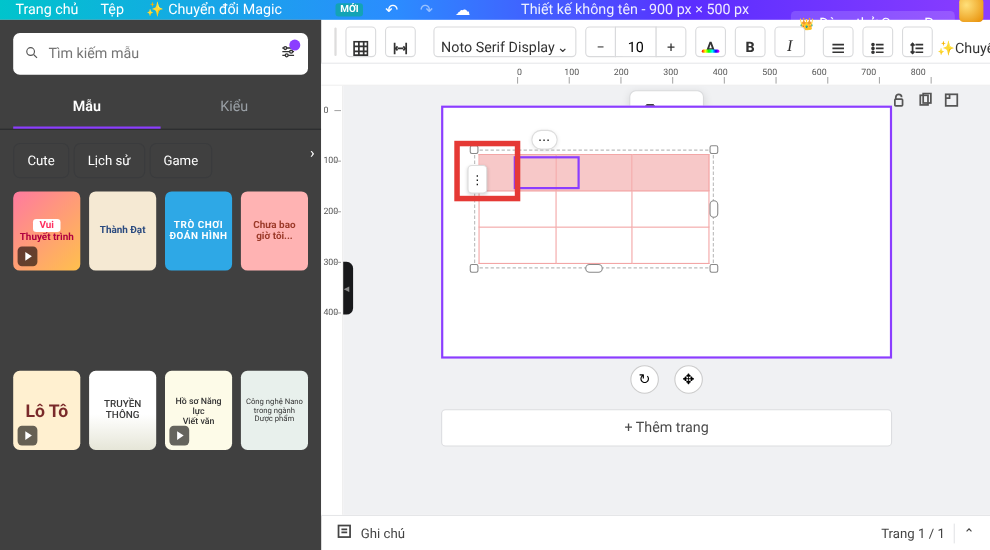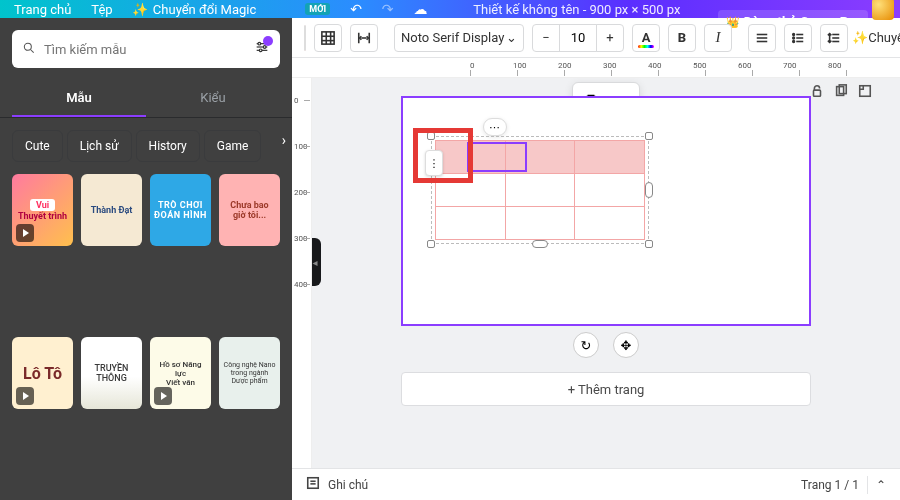--- a/index.html
+++ b/index.html
@@ -6,21 +6,21 @@
   body { width: 900px; height: 500px; overflow: hidden; display: flex; flex-direction: column; background: #fff; }
   
   
   .topbar { height: 18px; background: linear-gradient(90deg, #00c4cc, #2b8cff 40%, #5b2eff 70%, #8b3dff); display: flex; align-items: center; color: #fff; font-size: 13px; padding: 0 6px; gap: 4px; }
   .topbar > div { padding: 4px 8px; cursor: pointer; white-space: nowrap; display: flex; align-items: center; gap: 4px; border-radius: 4px; }
   .top-spacer { flex: 1; }
   .badge-new { background: #13a3b5; font-size: 9px; font-weight: 700; padding: 1px 4px; border-radius: 3px; margin-left: 45px; }
   .crown::before { content: "👑"; font-size: 11px; }
   .topbar .icon-btn { font-size: 14px; }
   .title-center { opacity: .9; }
-  .try-pro { background: rgba(255,255,255,.15); border-radius: 4px; padding: 4px 10px; font-weight: 700; margin-top: 25px; }
+  .try-pro { background: rgba(255,255,255,.15); border-radius: 4px; padding: 4px 10px; font-weight: 400; margin-top: 25px; }
   .avatar { width: 22px; height: 22px; border-radius: 50%; background: radial-gradient(circle at 30% 30%, #ffe07a, #e68a00); }
   
   
   .main { flex: 1; display: flex; min-height: 0; }
   
   
   .sidebar { width: 292px; background: #404040; color: #fff; display: flex; flex-direction: column; }
   .search-wrap { padding: 12px; }
   .search { background: #fff; border-radius: 6px; height: 38px; display: flex; align-items: center; padding: 0 10px; gap: 8px; color: #555; }
   .search input { flex: 1; border: 0; outline: 0; font-size: 13px; color: #333; }
@@ -47,21 +47,21 @@
   .tpl5 .big { font-size: 16px; }
   .tpl6 { background: linear-gradient(180deg,#fff 55%,#e6e6d8); color: #3a3a3a; font-weight: 500; }
   .tpl7 { background: #fdfbe8; color: #333; font-weight: 500; font-size: 8px; }
   .tpl8 { background: #e8f0ec; color: #333; font-size: 7px; font-weight: 400; }
   
   
   .canvas-side { flex: 1; display: flex; flex-direction: column; min-width: 0; }
   
   .toolbar { height: 40px; border-bottom: 1px solid #e3e4e6; display: flex; align-items: center; padding: 0 12px; gap: 8px; font-size: 13px; }
   .tb-swatch { width: 26px; height: 26px; border-radius: 4px; background: #f8c5c5; border: 1px solid #ddd; cursor: pointer; }
-  .tb-btn { height: 28px; min-width: 28px; border: 1px solid #d9dadc; border-radius: 4px; display: flex; align-items: center; justify-content: center; padding: 0 6px; cursor: pointer; background: #fff; font-size: 13px; color: #333; }
+  .tb-btn { height: 28px; min-width: 28px; border: 1px solid #d9dadc; border-radius: 4px; display: flex; align-items: flex-end; justify-content: center; padding: 0 6px; cursor: pointer; background: #fff; font-size: 13px; color: #333; }
   .tb-btn.b { font-weight: 800; }
   .tb-btn.i { font-style: italic; font-family: serif; font-size: 15px; }
   .tb-sep { width: 1px; height: 22px; background: #e3e4e6; }
   .font-select { min-width: 130px; justify-content: space-between; font-family: "Noto Serif", serif; }
   .size-group { display: flex; }
   .size-group .tb-btn { border-radius: 0; margin-left: -1px; }
   .size-group .tb-btn:first-child { border-radius: 4px 0 0 4px; margin-left: 0; }
   .size-group .tb-btn:last-child { border-radius: 0 4px 4px 0; }
   .tb-btn.num input { width: 24px; border: 0; text-align: center; outline: 0; font-size: 13px; }
   .txtcolor { position: relative; font-weight: 700; }
@@ -166,21 +166,20 @@
         </span>
       </div>
     </div>
     <div class="tabs">
       <div class="tab active">Mẫu</div>
       <div class="tab">Kiểu</div>
     </div>
     <div class="chips">
       <div class="chip">Cute</div>
       <div class="chip">Lịch sử</div>
-      <div class="chip">History</div>
       <div class="chip">Game</div>
       <div class="chips-more">›</div>
     </div>
     <div class="grid">
       <div class="tpl tpl1">
         <span class="t1a">Vui</span>
         <span>Thuyết trình</span>
         <div class="play-badge"></div>
       </div>
       <div class="tpl tpl2">

